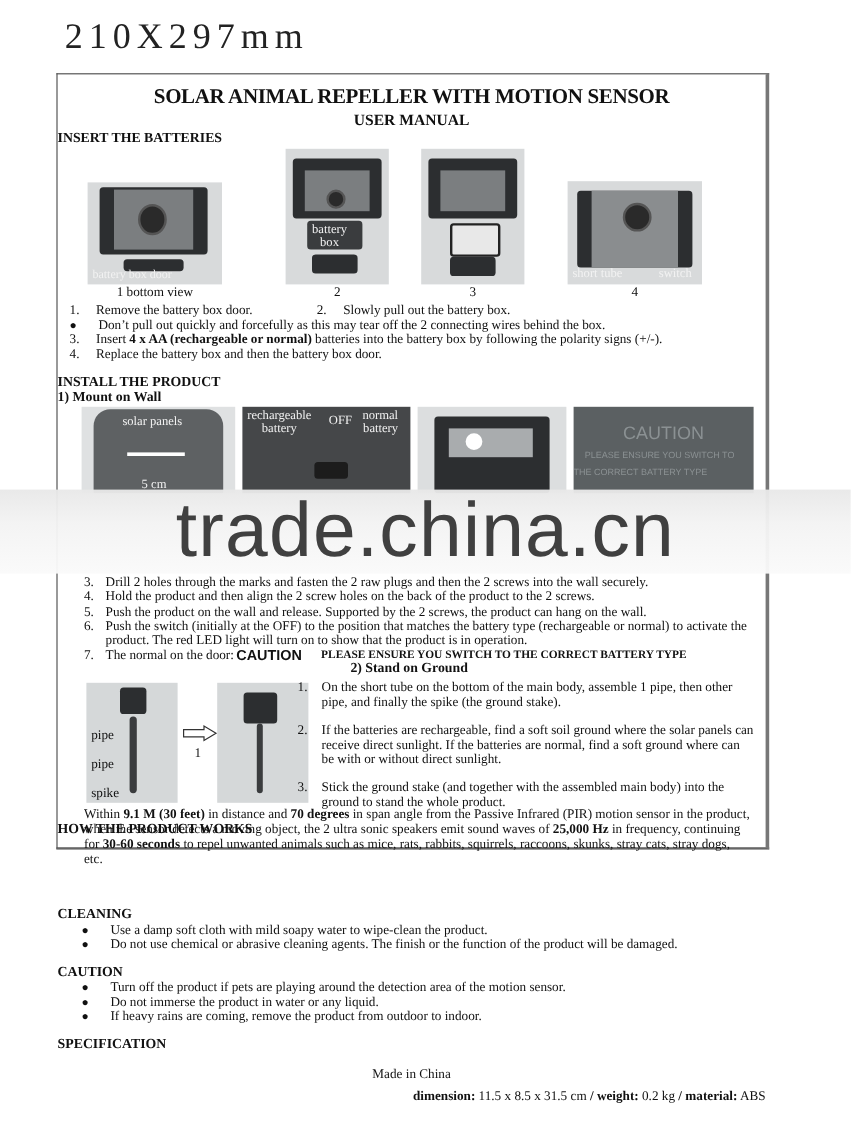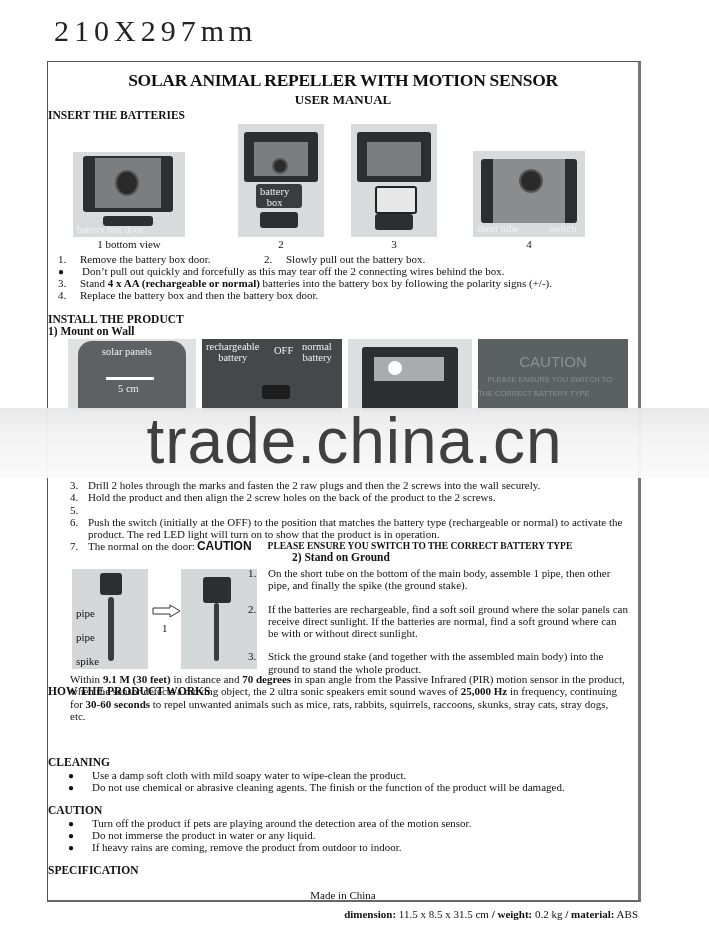--- a/index.html
+++ b/index.html
@@ -1,18 +1,18 @@
 <!DOCTYPE html>
 <html><head>
 <meta charset="utf-8">
 <style>
   html,body{margin:0;padding:0;background:#fff;}
   body{width:709px;height:936px;position:relative;overflow:hidden;font-family:"Liberation Serif","DejaVu Serif",serif;color:#111;}
   .size-label{position:absolute;left:54px;top:14px;font-size:30px;letter-spacing:5px;font-family:"Liberation Serif",serif;color:#222;font-weight:normal;}
-  .page{position:absolute;left:47px;top:61px;width:594px;height:841px;border-top:1px solid #555;border-left:1px solid #555;border-bottom:2px solid #666;border-right:3px solid #777;box-sizing:border-box;}
+  .page{position:absolute;left:47px;top:61px;width:594px;height:647px;border-top:1px solid #555;border-left:1px solid #555;border-bottom:2px solid #666;border-right:3px solid #777;box-sizing:border-box;}
   .abs{position:absolute;}
   .h1{left:0;right:0;top:8px;text-align:center;font-weight:bold;font-size:17.5px;letter-spacing:-0.3px;}
   .h2{left:0;right:0;text-align:center;font-weight:bold;font-size:13px;}
   .h3{left:0;right:0;font-weight:bold;font-size:11.5px;}
   .photo{position:absolute;background:#d8dadb;overflow:hidden;}
   .dev{position:absolute;background:#2c2e30;border-radius:3px;}
   .devface{position:absolute;background:#7b7e80;}
   .lens{position:absolute;border-radius:50%;background:#2a2a2a;border:2px solid #555;}
   .plabel{position:absolute;color:#f2f2f2;font-size:10.5px;white-space:nowrap;}
   .cap{position:absolute;font-size:11px;text-align:center;}
@@ -81,34 +81,34 @@
 
   <div class="txt" style="left:10px;top:191px;">
     <span class="num">1.</span><span>Remove the battery box door.</span>
     <span style="display:inline-block;width:48px;"></span>
     <span class="num">2.</span><span>Slowly pull out the battery box.</span>
   </div>
   <div class="txt" style="left:10px;top:203px;">
     <span class="bullet">●</span><span>Don’t pull out quickly and forcefully as this may tear off the 2 connecting wires behind the box.</span>
   </div>
   <div class="txt" style="left:10px;top:215px;">
-    <span class="num">3.</span><span>Stand </span><b class="bk">4 x AA (rechargeable or normal)</b><span> batteries into the battery box by following the polarity signs (+/-).</span>
+    <span class="num">3.</span><span>Insert </span><b class="bk">4 x AA (rechargeable or normal)</b><span> batteries into the battery box by following the polarity signs (+/-).</span>
   </div>
   <div class="txt" style="left:10px;top:227px;">
     <span class="num">4.</span><span>Replace the battery box and then the battery box door.</span>
   </div>
 
   <div class="abs h3" style="top:251px;">INSTALL THE PRODUCT</div>
   <div class="abs h3" style="top:263px;">1) Mount on Wall</div>
 
   <div class="photo" style="left:20px;top:277px;width:128px;height:72px;background:#dfe1e2;">
     <div class="dev" style="left:10px;top:2px;width:108px;height:70px;background:#5e6163;border-radius:14px 14px 0 0;"></div>
     <div class="plabel" style="left:34px;top:7px;">solar panels</div>
     <div class="abs" style="left:38px;top:38px;width:48px;height:3px;background:#fff;"></div>
-    <div class="plabel" style="left:50px;top:44px;">5 cm</div>
+    <div class="plabel" style="left:50px;top:60px;">5 cm</div>
   </div>
   <div class="photo" style="left:154px;top:277px;width:140px;height:72px;background:#454749;">
     <div class="plabel" style="left:4px;top:2px;line-height:11px;text-align:center;">
       <div>rechargeable</div>
       <div>battery</div>
     </div>
     <div class="plabel" style="left:72px;top:6px;">OFF</div>
     <div class="plabel" style="left:100px;top:2px;line-height:11px;text-align:right;">
       <div>normal</div>
       <div>battery</div>
@@ -130,20 +130,21 @@
     <div class="row">
         <span class="n">3.</span>
         <span>Drill 2 holes through the marks and fasten the 2 raw plugs and then the 2 screws into the wall securely.</span>
       </div>
     <div class="row">
         <span class="n">4.</span>
         <span>Hold the product and then align the 2 screw holes on the back of the product to the 2 screws.</span>
       </div>
     <div class="row">
         <span class="n">5.</span>
+        <span>Push the product on the wall and release. Supported by the 2 screws, the product can hang on the wall.</span>
       </div>
     <div class="row">
         <span class="n">6.</span>
         <span>Push the switch (initially at the OFF) to the position that matches the battery type (rechargeable or normal) to activate the product. The red LED light will turn on to show that the product is in operation.</span>
       </div>
     <div class="row">
         <span class="n">7.</span>
         <span>The normal on the door: </span>
         <span class="capsmall" style="margin-left:2px;">CAUTION</span>
         <span class="tiny-bold" style="margin-left:16px;">PLEASE ENSURE YOU SWITCH TO THE CORRECT BATTERY TYPE</span>

